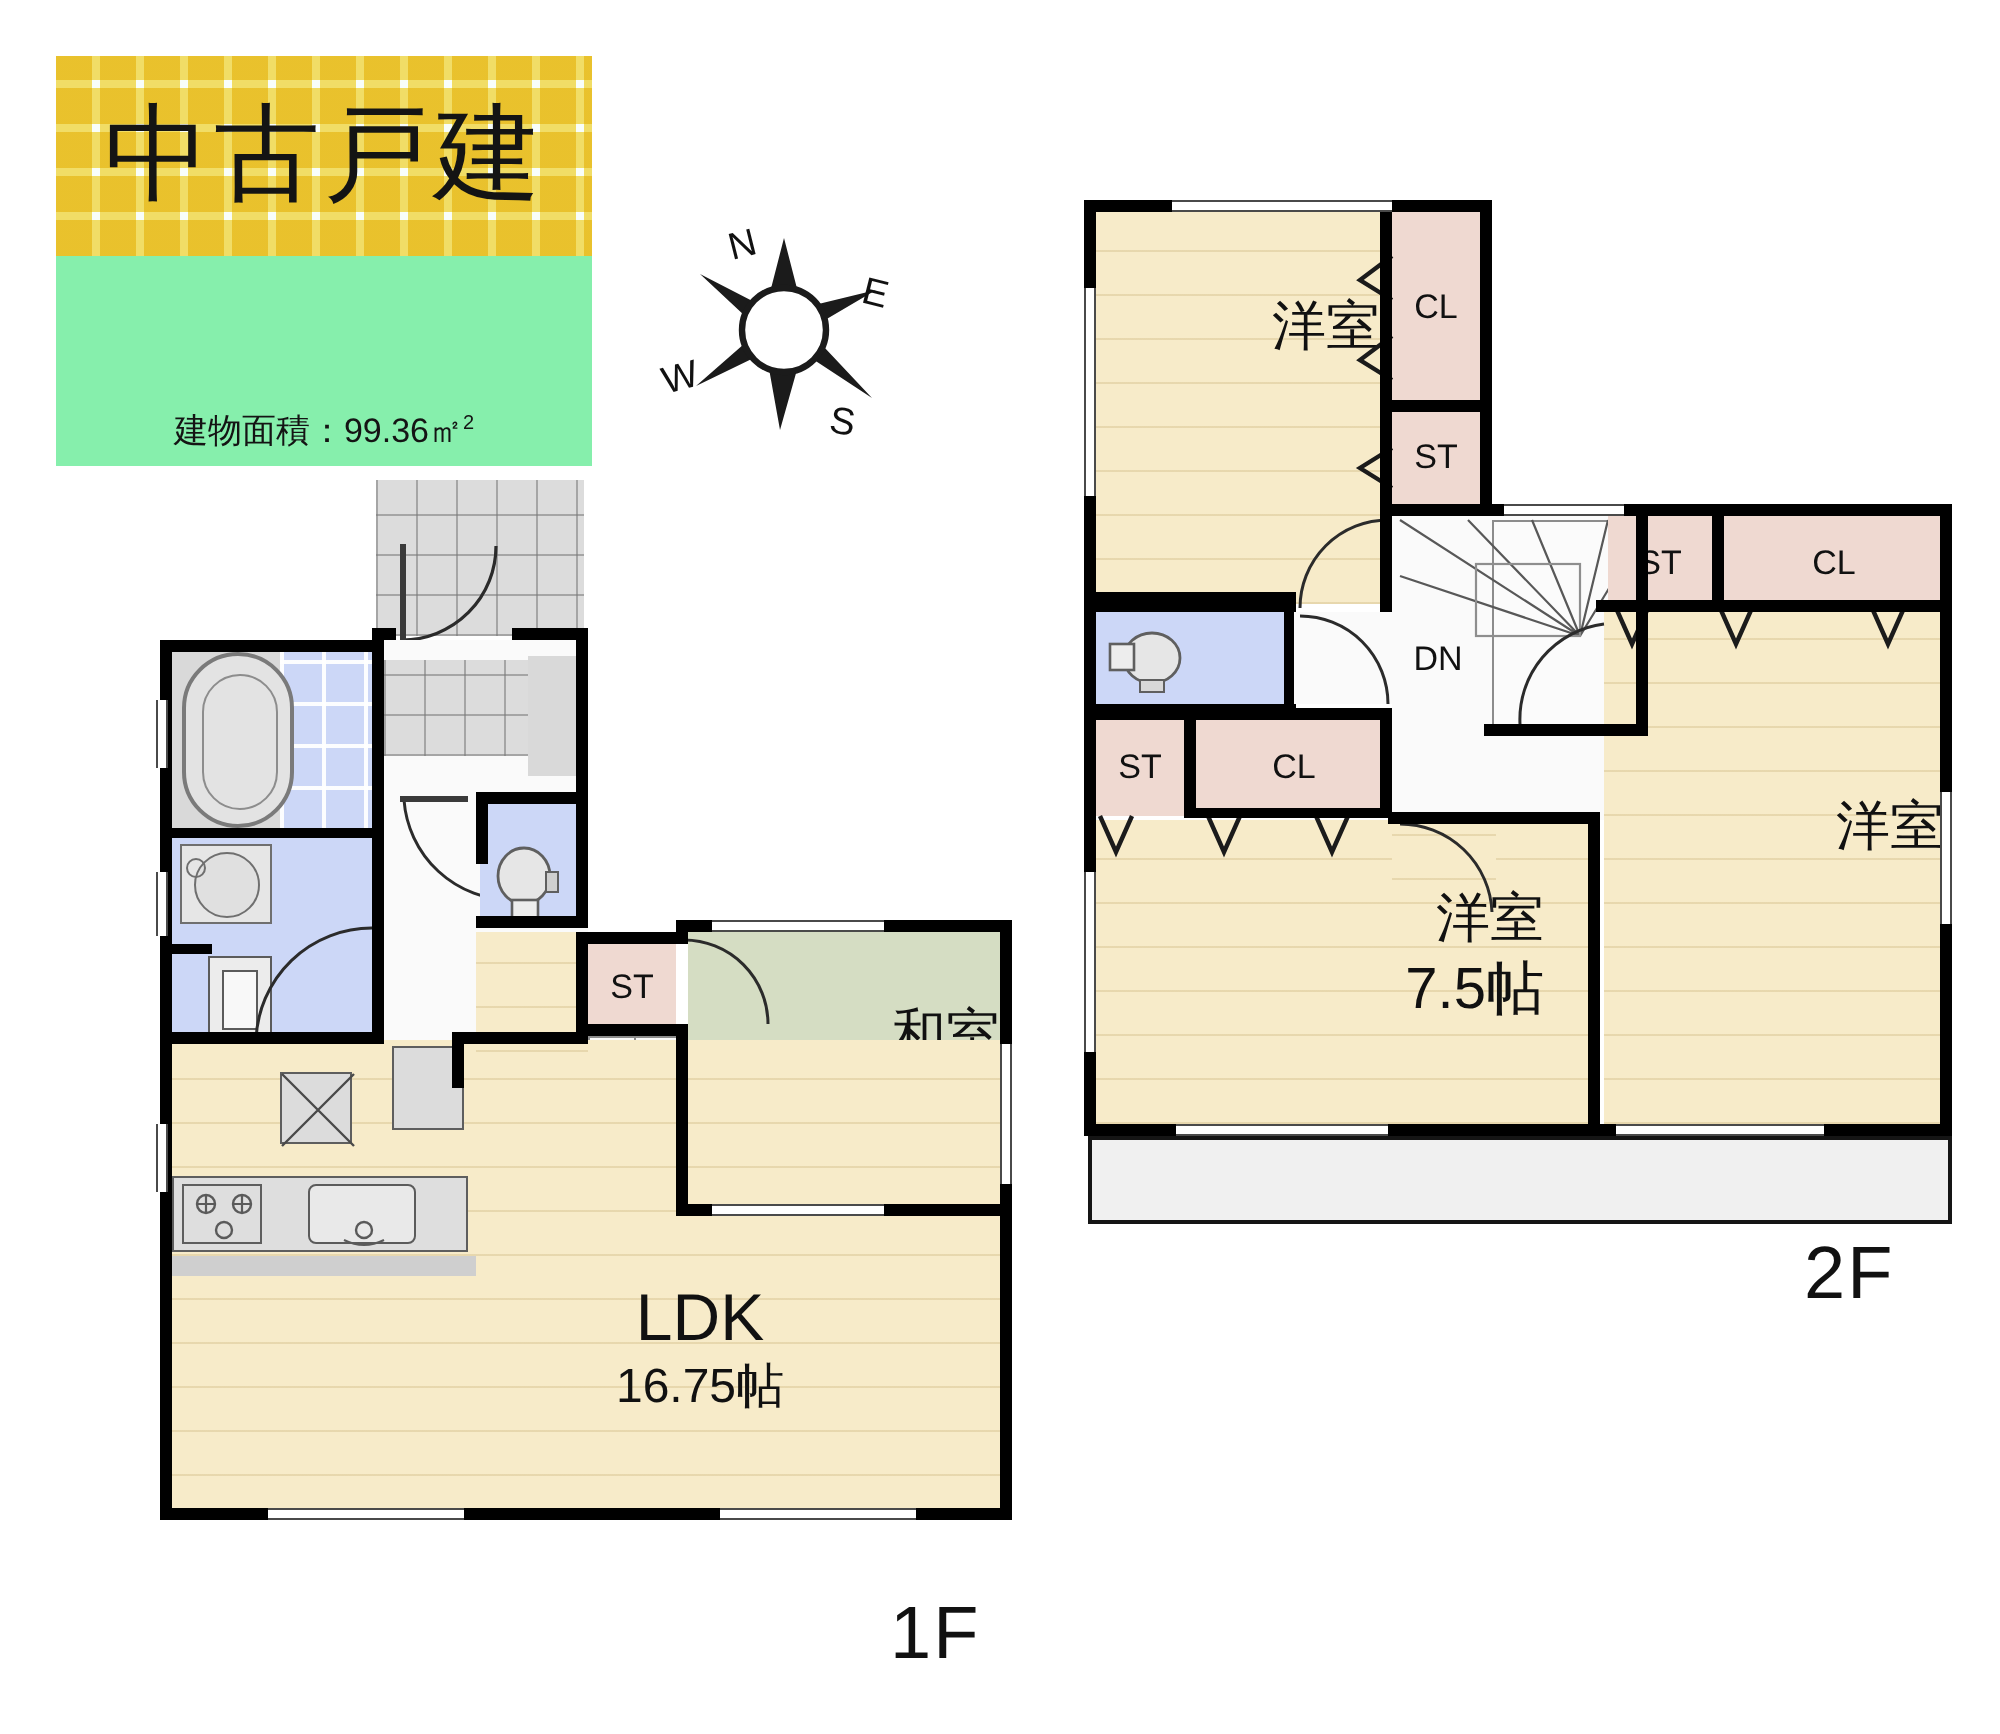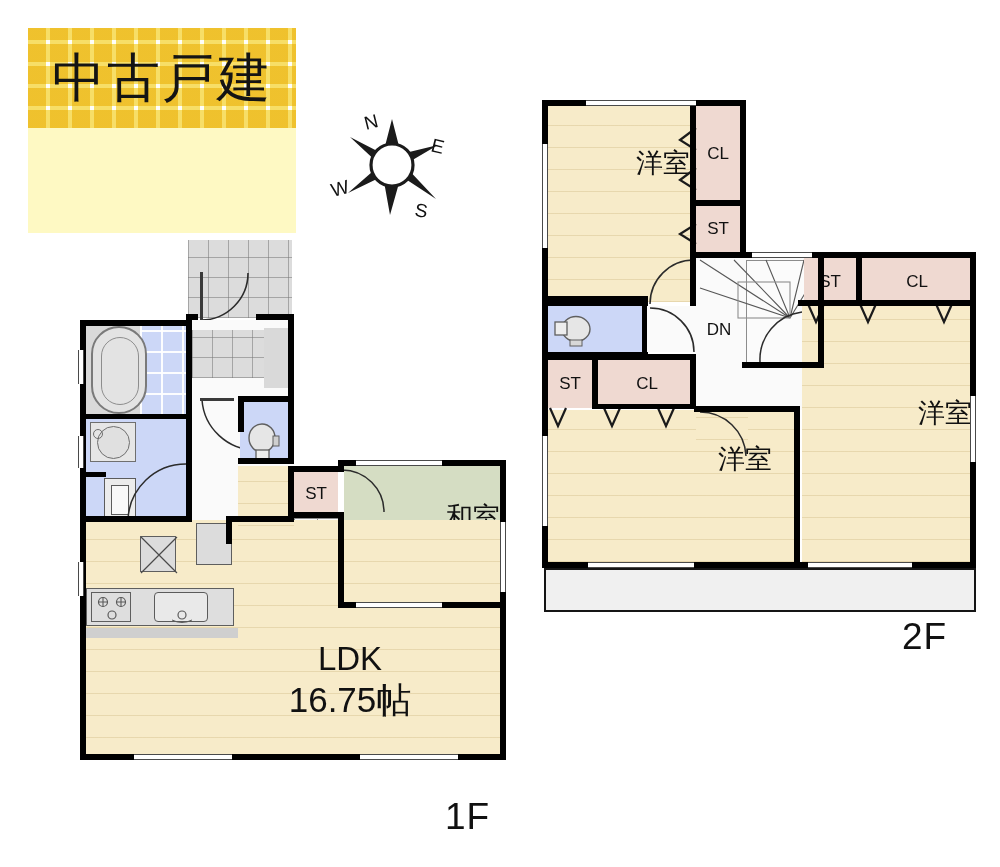--- a/index.html
+++ b/index.html
@@ -1,21 +1,21 @@
 <!DOCTYPE html>
 <html><head>
 <meta charset="utf-8">
 <style>
   html,body{margin:0;padding:0;background:#ffffff;}
   body{width:1000px;height:867px;position:relative;overflow:hidden;
        font-family:"Liberation Sans","DejaVu Sans",sans-serif;color:#1a1a1a;}
   .abs{position:absolute;}
 
   
-  #banner{left:28px;top:28px;width:268px;height:205px;background:#fef9c3;}
+  #banner{left:28px;top:28px;width:268px;height:205px;background:#86efac;}
   #banner-strip{left:0;top:0;width:268px;height:100px;
       background:
         repeating-linear-gradient(90deg,#f7dd63 0 18px,#ffffff 18px 22px),
         repeating-linear-gradient(0deg,#f7dd63 0 18px,#ffffff 18px 22px);
       background-blend-mode:multiply;opacity:.95;}
   #banner-title{left:0;top:14px;width:268px;text-align:center;
       font-size:53px;letter-spacing:2px;line-height:72px;color:#141414;}
   #banner-ldk{left:0;top:110px;width:268px;text-align:center;
       font-size:52px;line-height:60px;color:#141414;font-weight:400;}
   #banner-area{left:0;top:176px;width:268px;text-align:center;
@@ -47,21 +47,21 @@
   .floor-tile-blue{background:#ccd7f7;
      background-image:repeating-linear-gradient(0deg,rgba(255,255,255,.95) 0 2px,rgba(0,0,0,0) 2px 21px),
                       repeating-linear-gradient(90deg,rgba(255,255,255,.95) 0 2px,rgba(0,0,0,0) 2px 21px);}
   .floor-balcony{background:#f0f0f0;}
   .floor-grey{background:#d9d9d9;}
 
   .lbl{color:#111;text-align:center;line-height:1.15;white-space:nowrap;}
   .lbl-room{font-size:27px;text-align:right;}
   .lbl-room .sz{display:block;font-size:29px;margin-top:4px;}
   .lbl-big{font-size:33px;}
-  .lbl-big .sz{display:block;font-size:35px;margin-top:2px;}
+  .lbl-big .sz{display:block;font-size:24px;margin-top:2px;}
   .lbl-sm{font-size:17px;}
   .lbl-xs{font-size:15px;}
 
   
   .fix-line{border:1.6px solid #5b5b5b;box-sizing:border-box;}
   .tub-outer{border:2px solid #7a7a7a;border-radius:34px;background:#e3e3e3;box-sizing:border-box;}
   .tub-inner{border:1.5px solid #8d8d8d;border-radius:26px;box-sizing:border-box;}
   .basin{background:#e6e6e6;border:1.5px solid #6f6f6f;box-sizing:border-box;}
   .basin-bowl{border:1.5px solid #6f6f6f;border-radius:50%;background:#e0e0e0;box-sizing:border-box;}
   .counter{background:#dedede;border:1.5px solid #5e5e5e;box-sizing:border-box;}
@@ -72,20 +72,23 @@
   .win{background:#ffffff;border-top:1.6px solid #4a4a4a;border-bottom:1.6px solid #4a4a4a;box-sizing:border-box;}
   .win-v{background:#ffffff;border-left:1.6px solid #4a4a4a;border-right:1.6px solid #4a4a4a;box-sizing:border-box;}
   svg{display:block;overflow:visible;}
 </style>
 </head>
 <body>
 
 <div class="abs" id="banner">
   <div class="abs" id="banner-strip"></div>
   <div class="abs" id="banner-title">中古戸建</div>
+  <div class="abs" id="banner-area">
+    <span>建物面積：99.36</span><span>㎡</span><sup>2</sup>
+  </div>
 </div>
 
 <div class="abs" id="compass">
   <svg width="135" height="125" viewBox="0 0 135 125">
     <g transform="translate(67,60)">
       <path d="M0,-46 L9,-11 L46,-20 L12,0 L44,34 L9,11 L-2,50 L-9,11 L-44,28 L-12,0 L-42,-28 L-9,-11 Z" fill="#1b1b1b"></path>
       <circle cx="0" cy="0" r="21" fill="#ffffff" stroke="#1b1b1b" stroke-width="3.2"></circle>
     </g>
     <text x="41" y="25" font-size="19" fill="#111" transform="rotate(-14 41 25)">N</text>
     <text x="105" y="46" font-size="19" fill="#111" transform="rotate(14 105 46)">E</text>
@@ -292,20 +295,21 @@
 
   <div class="abs rm floor-closet" style="left:18px;top:272px;width:44px;height:48px;"></div>
   <div class="abs lbl lbl-sm" style="left:18px;top:286px;width:44px;">ST</div>
   <div class="abs rm floor-closet" style="left:68px;top:272px;width:98px;height:48px;"></div>
   <div class="abs lbl lbl-sm" style="left:68px;top:286px;width:98px;">CL</div>
 
   <div class="abs rm floor-wood" style="left:18px;top:322px;width:248px;height:152px;"></div>
   <div class="abs rm floor-wood" style="left:166px;top:322px;width:52px;height:30px;"></div>
   <div class="abs lbl lbl-room" style="left:18px;top:356px;width:224px;">
     <span>洋室</span>
+    <span class="sz">7.5帖</span>
   </div>
   <div class="abs" style="left:18px;top:320px;">
     <svg width="148" height="22">
       <path d="M2,0 L10,18 L18,0" fill="none" stroke="#1b1b1b" stroke-width="2.2"></path>
       <path d="M56,0 L64,18 L72,0" fill="none" stroke="#1b1b1b" stroke-width="2.2"></path>
       <path d="M110,0 L118,18 L126,0" fill="none" stroke="#1b1b1b" stroke-width="2.2"></path>
     </svg>
   </div>
   <div class="abs" style="left:168px;top:322px;">
     <svg width="50" height="48">

